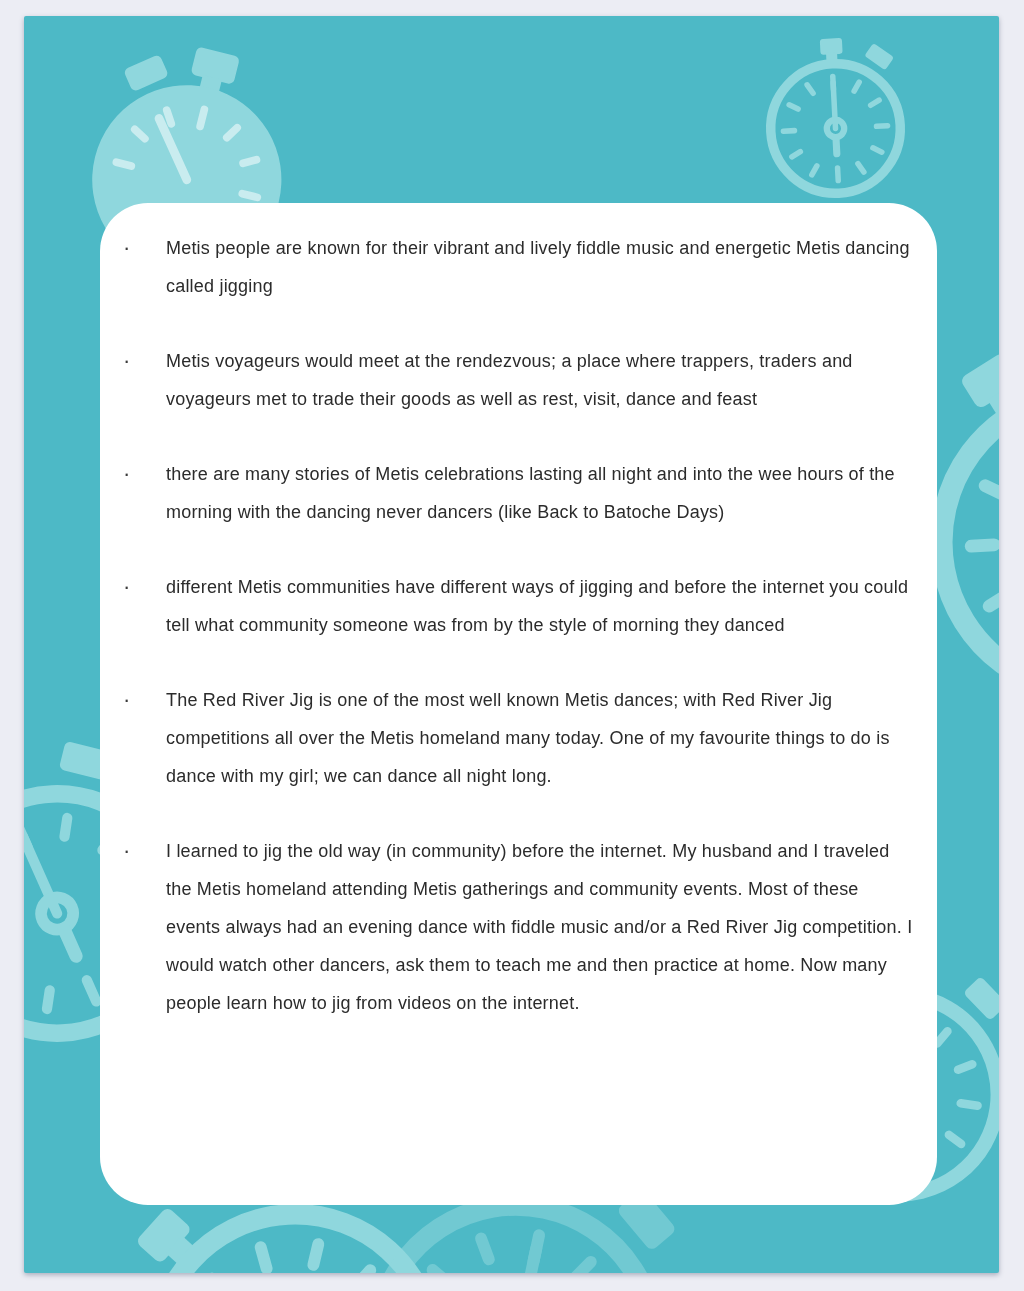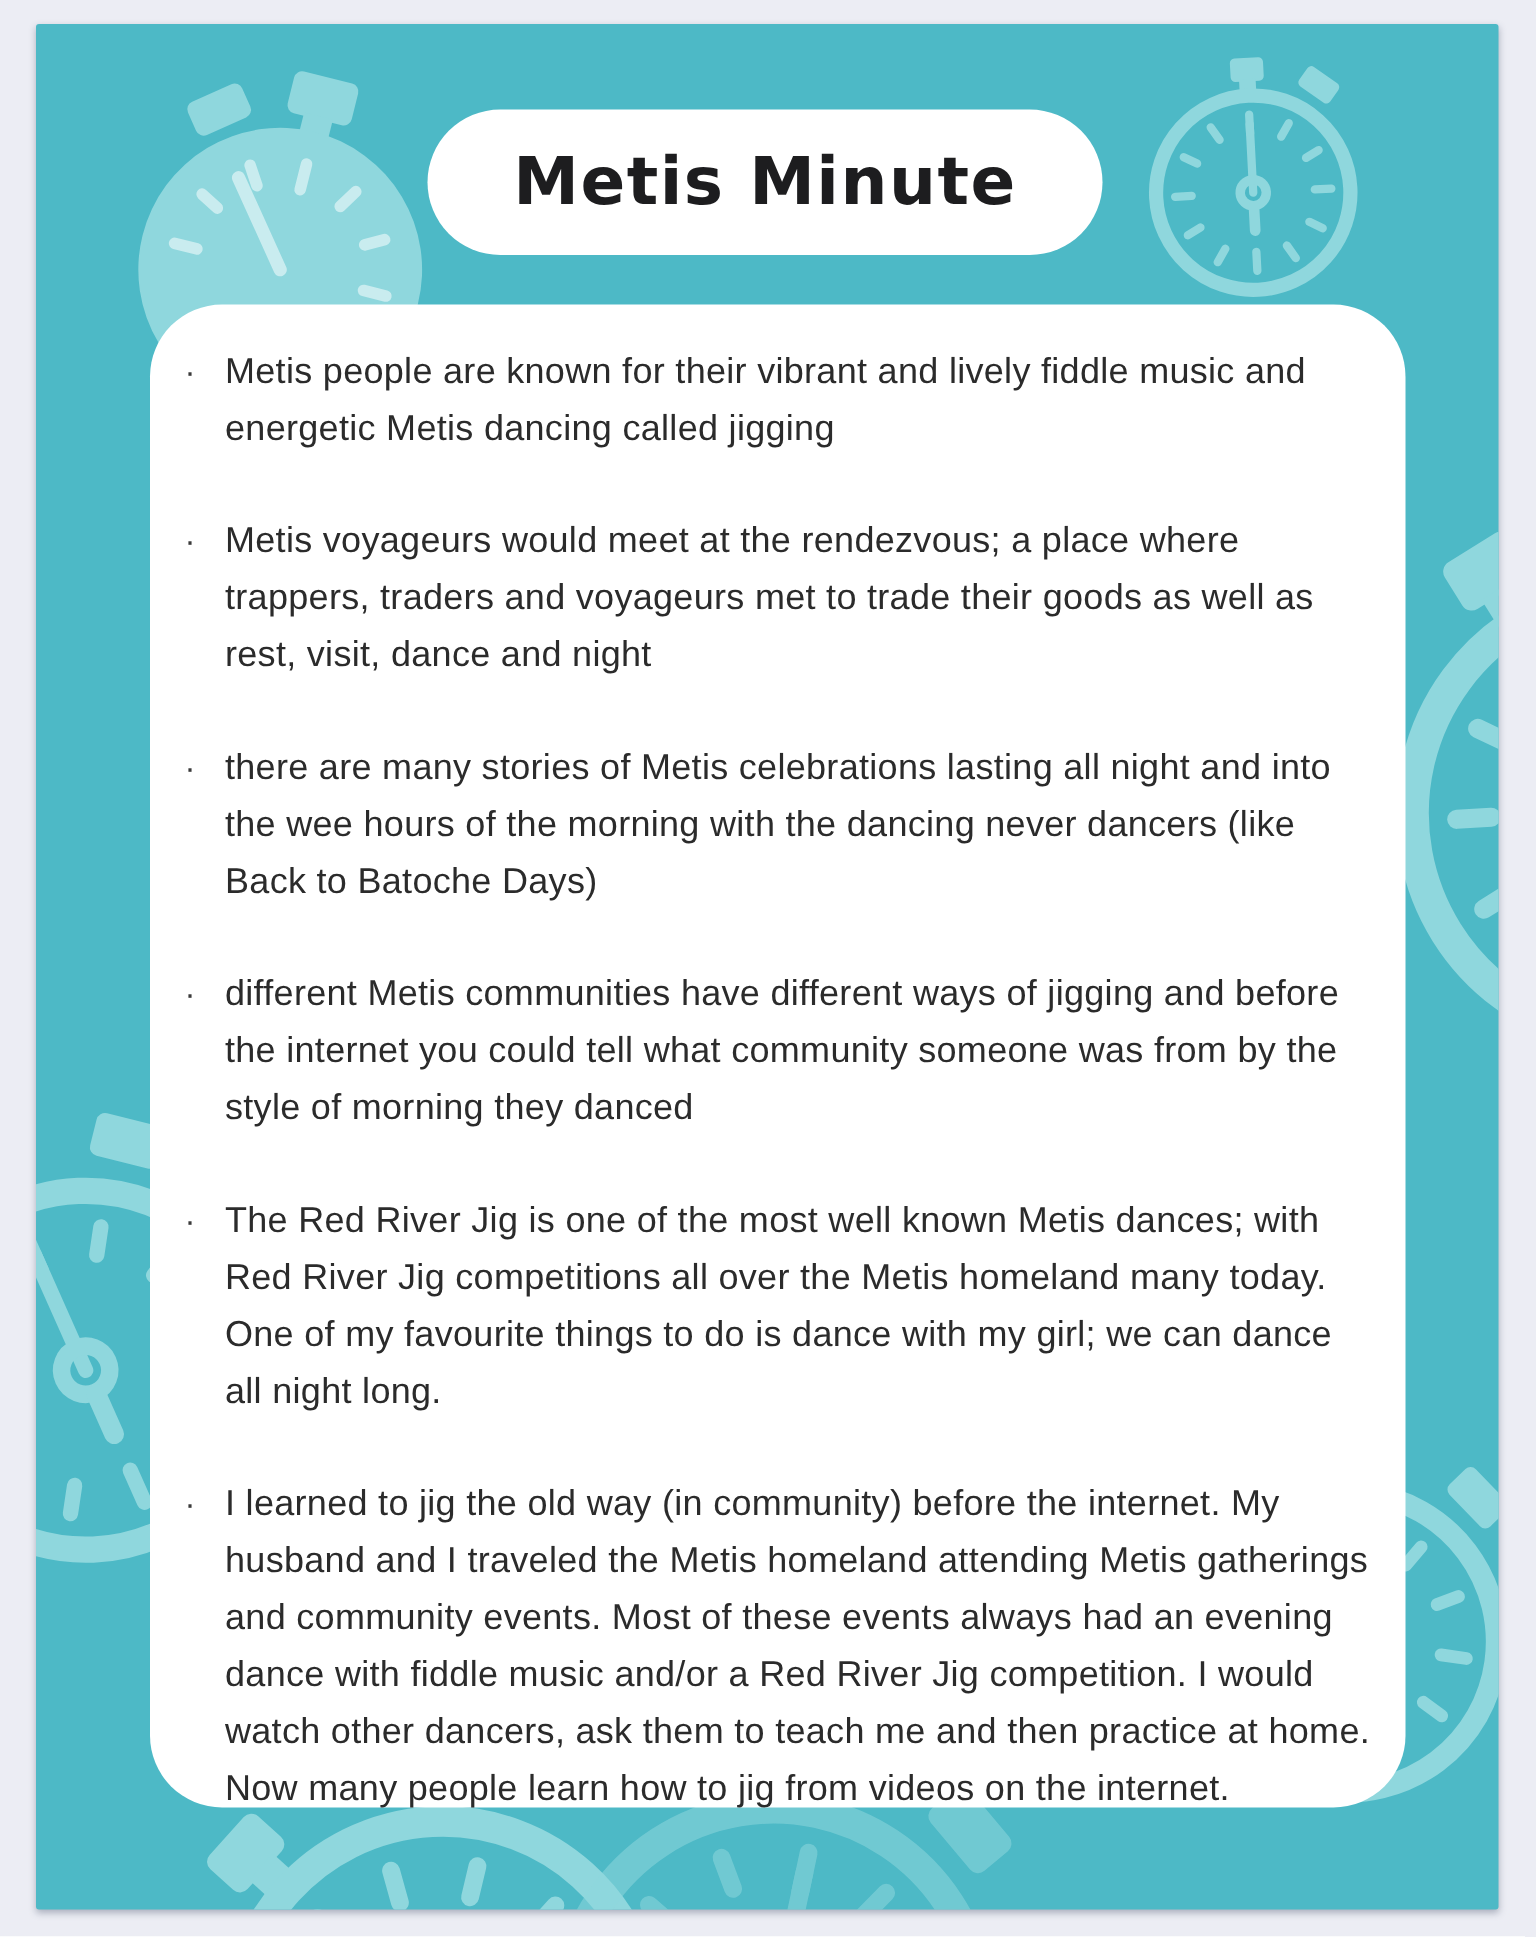--- a/index.html
+++ b/index.html
@@ -51,24 +51,25 @@
   .marker {
     flex: none;
     width: 27px;
     font-size: 22px;
     line-height: 38px;
     color: #3a3a3a;
   }
   .btext {
     flex: 1;
     max-width: 766px;
-    font-size: 24px;
+    font-size: 18px;
     line-height: 38px;
     letter-spacing: 0.2px;
     color: var(--text, #2b2b2b);
+    margin-left: 16px;
   }
   
   .pill {
     position: absolute;
     left: 261px; top: 57px;
     width: 450px; height: 97px;
     background: var(--card-background, #ffffff);
     border-radius: 60px;
     z-index: 3;
     display: flex;
@@ -162,39 +163,36 @@
       </svg>
 
     <div class="card">
       <ul class="bullets">
         <li>
           <span class="marker">·</span>
           <span class="btext">Metis people are known for their vibrant and lively fiddle music and energetic Metis dancing called jigging</span>
         </li>
         <li>
           <span class="marker">·</span>
-          <span class="btext">Metis voyageurs would meet at the rendezvous; a place where trappers, traders and voyageurs met to trade their goods as well as rest, visit, dance and night</span>
+          <span class="btext">Metis voyageurs would meet at the rendezvous; a place where trappers, traders and voyageurs met to trade their goods as well as rest, visit, dance and feast</span>
         </li>
         <li>
           <span class="marker">·</span>
           <span class="btext">there are many stories of Metis celebrations lasting all night and into the wee hours of the morning with the dancing never dancers (like Back to Batoche Days)</span>
         </li>
         <li>
           <span class="marker">·</span>
           <span class="btext">different Metis communities have different ways of jigging and before the internet you could tell what community someone was from by the style of morning they danced</span>
         </li>
         <li>
           <span class="marker">·</span>
           <span class="btext">The Red River Jig is one of the most well known Metis dances; with Red River Jig competitions all over the Metis homeland many today. One of my favourite things to do is dance with my girl; we can dance all night long.</span>
         </li>
         <li>
           <span class="marker">·</span>
           <span class="btext">I learned to jig the old way (in community) before the internet. My husband and I traveled the Metis homeland attending Metis gatherings and community events. Most of these events always had an evening dance with fiddle music and/or a Red River Jig competition. I would watch other dancers, ask them to teach me and then practice at home. Now many people learn how to jig from videos on the internet.</span>
         </li>
       </ul>
     </div>
 
-    <div class="pill">
-      <h1>Metis Minute</h1>
-    </div>
 
   </div>
 </div>
 
 </body></html>

